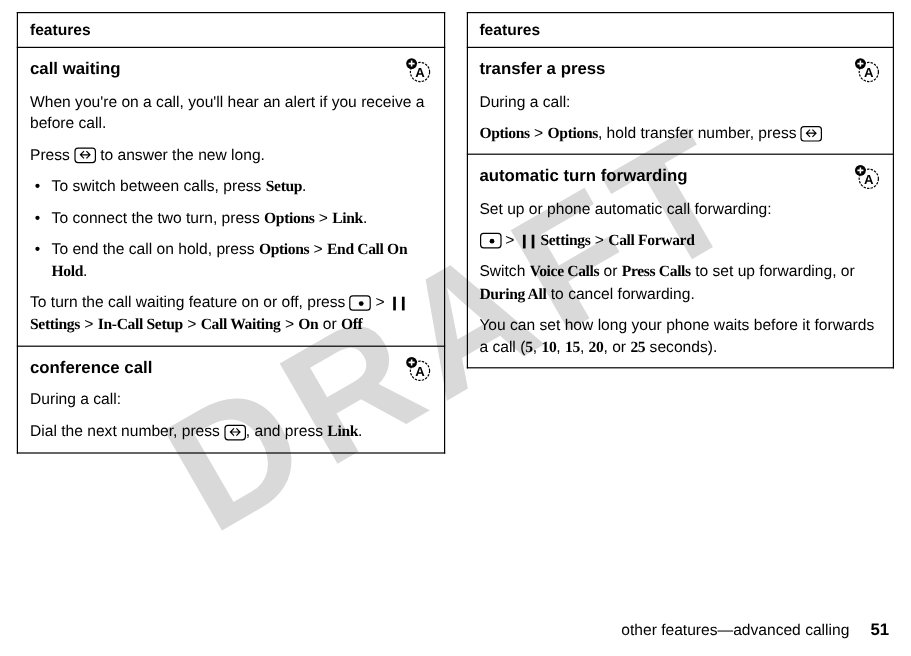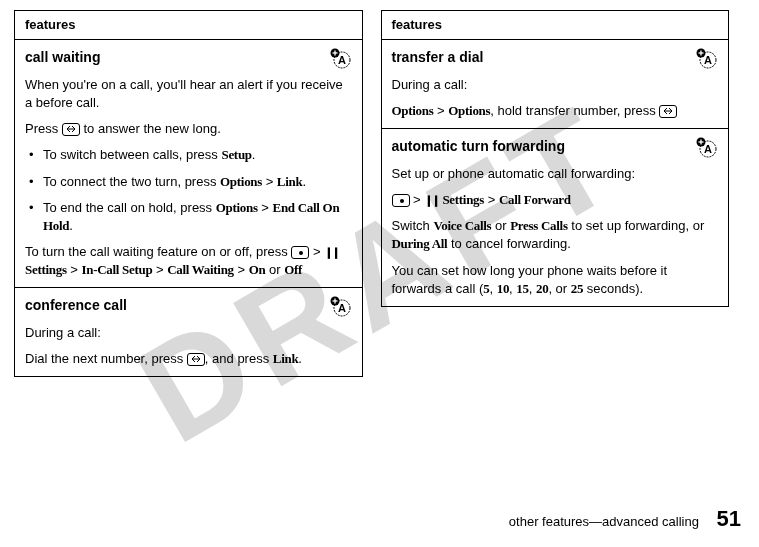--- a/index.html
+++ b/index.html
@@ -23,21 +23,21 @@
     color: #d9d9d9;
     letter-spacing: 10px;
     z-index: 0;
     pointer-events: none;
     white-space: nowrap;
     font-family: Arial, sans-serif;
   }
   .pages {
     display: flex;
     gap: 18px;
-    padding: 10px 30px 0 14px;
+    padding: 10px 14px 0 14px;
     position: relative;
     z-index: 1;
   }
   .col {
     width: 362px;
   }
   table {
     border-collapse: collapse;
     width: 100%;
   }
@@ -105,21 +105,21 @@
   }
   .footer {
     position: absolute;
     bottom: 12px;
     right: 18px;
     font-size: 13px;
     z-index: 1;
   }
   .footer .pagenum {
     font-weight: bold;
-    font-size: 22px;
+    font-size: 14px;
     margin-left: 14px;
   }
   .row-head { position: relative; }
 </style>
 </head>
 <body>
 
 <div class="watermark">DRAFT</div>
 
 <div class="pages">
@@ -207,21 +207,21 @@
         <div class="row-head">
           <span class="feat-icon">
             <svg width="22" height="22" viewBox="0 0 22 22">
               <circle cx="12" cy="12" r="8" fill="none" stroke="#000" stroke-width="1" stroke-dasharray="2 1"></circle>
               <text x="12" y="16" font-size="11" font-family="Arial" text-anchor="middle" font-weight="bold">A</text>
               <circle cx="5" cy="5" r="4.5" fill="#000"></circle>
               <line x1="5" y1="2.5" x2="5" y2="7.5" stroke="#fff" stroke-width="1.3"></line>
               <line x1="2.5" y1="5" x2="7.5" y2="5" stroke="#fff" stroke-width="1.3"></line>
             </svg>
           </span>
-          <div class="row-title">transfer a dial</div>
+          <div class="row-title">transfer a press</div>
         </div>
         <div class="cell-content">
           <p>During a call:</p>
           <p>
             <span class="condensed">Options</span><span> &gt; </span><span class="condensed">Options</span><span>, hold transfer number, press </span><span class="key-icon"><svg width="16" height="10" viewBox="0 0 16 10" style="vertical-align:top">
                       <path d="M4 5 h8 M9 2 l3 3 l-3 3 M7 2 l-3 3 l3 3" stroke="#000" stroke-width="1" fill="none"></path>
                     </svg></span>
           </p>
         </div>
       </td>

